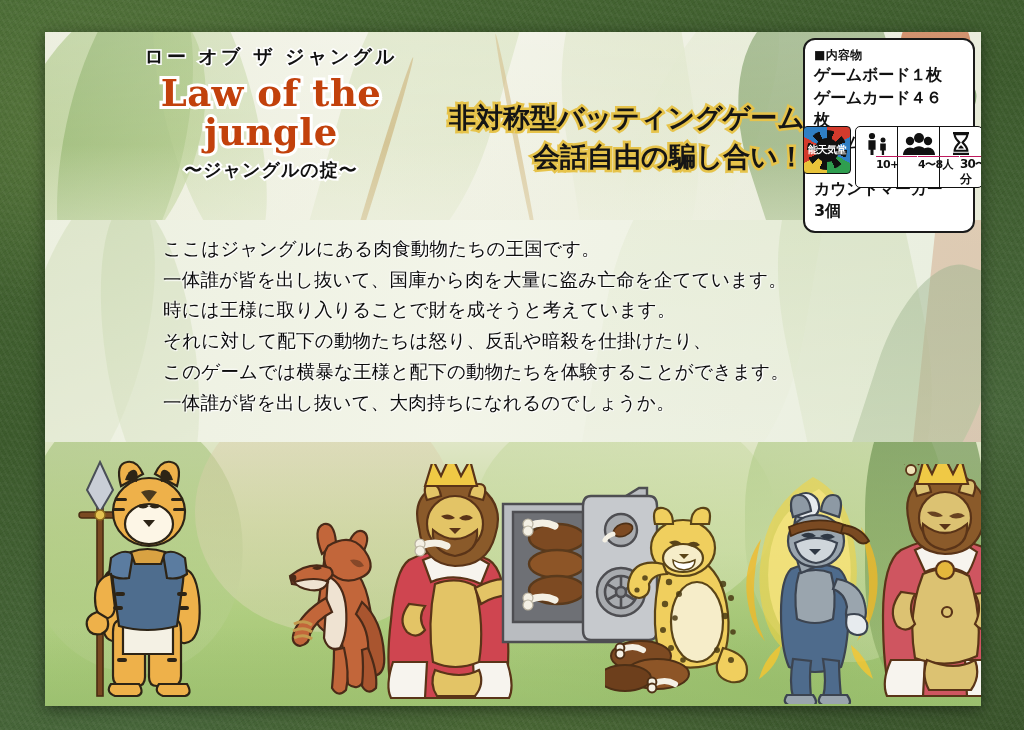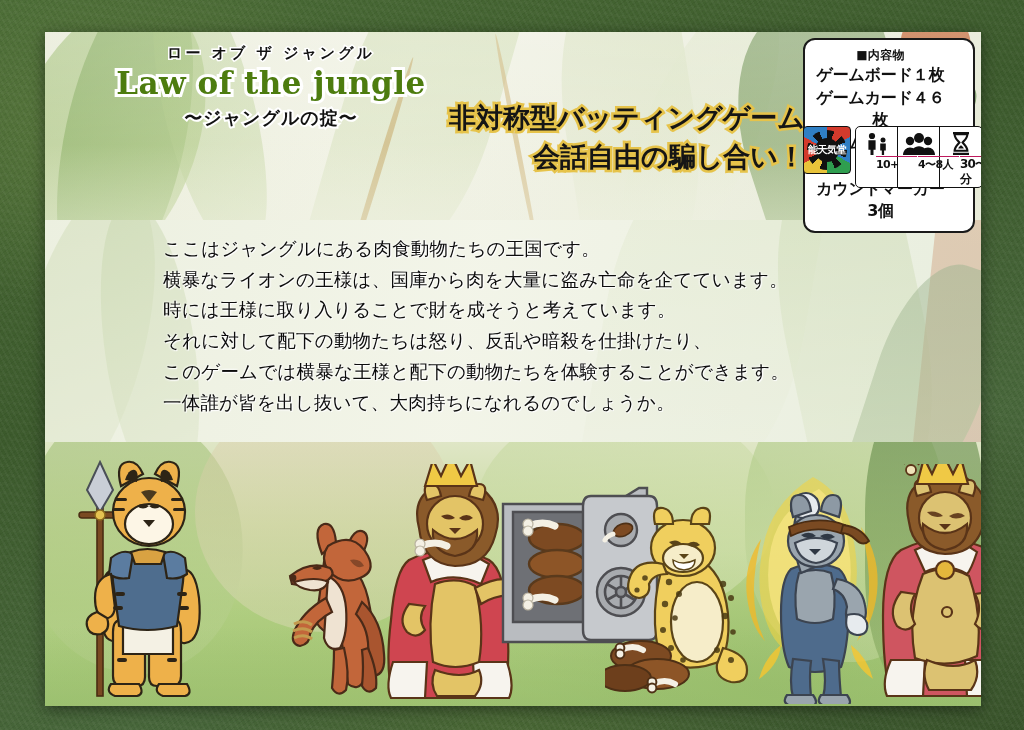--- a/index.html
+++ b/index.html
@@ -68,46 +68,46 @@
     background:
       radial-gradient(ellipse 500px 180px at 30% 100%, #a9c877 0%, transparent 70%),
       radial-gradient(ellipse 480px 200px at 78% 95%, #9cc06e 0%, transparent 72%),
       linear-gradient(180deg, #dfe6c6 0%, #c8da9e 32%, #b2cf83 62%, #a3c777 100%);
   }
   .grass-blob { position:absolute; border-radius:50%; opacity:.5; }
 
   
   #title-group { position:absolute; left:66px; top:12px; width:320px; text-align:center; z-index:6; }
   #furigana {
-    font-size:15px; font-weight:700; letter-spacing:3px; color:#121212;
+    font-size:19px; font-weight:700; letter-spacing:3px; color:#121212;
     -webkit-text-stroke: 3px #fff; paint-order: stroke fill;
     font-family:"DejaVu Sans","Liberation Sans",sans-serif;
   }
   #main-title {
     font-family:"DejaVu Serif","Liberation Serif",serif;
-    font-size:31px; font-weight:700; color:#4d7c0f; letter-spacing:.5px;
+    font-size:37px; font-weight:700; color:#c2410c; letter-spacing:.5px;
     margin-top:4px; line-height:1.05;
     -webkit-text-stroke: 6px #fff; paint-order: stroke fill;
   }
   #subtitle {
     font-size:18px; font-weight:700; color:#111; margin-top:6px; letter-spacing:1px;
     -webkit-text-stroke: 4px #fff; paint-order: stroke fill;
   }
 
   
   #tagline { position:absolute; left:398px; top:66px; width:362px; z-index:6; text-align:right; }
   #tagline div{
     font-size:27px; font-weight:700; color:#151515; line-height:1.45;
     -webkit-text-stroke: 5px #e6c34a; paint-order: stroke fill;
   }
 
   
   #contents-box {
     position:absolute; left:758px; top:6px; width:172px; padding:7px 26px 8px 9px;
-    background:#fff; border:2px solid #1a1a1a; border-radius:12px; z-index:7;text-align:center;
+    background:#fff; border:2px solid #1a1a1a; border-radius:12px; z-index:7;
   }
   #contents-box .ct-head{ font-size:12px; font-weight:700; color:#111; letter-spacing:.3px; }
   #contents-box ul{ list-style:none; }
   #contents-box li{ font-size:16px; font-weight:700; color:#111; line-height:1.42; letter-spacing:-.2px; }
 
   
   #badge-row{ position:absolute; left:758px; top:94px; display:flex; gap:4px; z-index:7; align-items:flex-start; }
   #publisher-logo{
     width:48px; height:48px; border-radius:4px; overflow:hidden; position:relative;
     background: conic-gradient(#d33a2c 0deg 60deg, #2f7fc4 60deg 120deg, #2f9e4f 120deg 180deg,
@@ -240,21 +240,21 @@
       <div class="palm-stripe" style="left:-20px;top:-40px;width:120px;height:320px;background:linear-gradient(150deg,#a9c27f,#d7e0bd);transform:rotate(14deg);opacity:.5;"></div>
       <div class="palm-stripe" style="left:60px;top:-20px;width:90px;height:300px;background:linear-gradient(160deg,#8fb062,#cbd9ab);transform:rotate(-8deg);opacity:.45;"></div>
       <div class="leaf" style="left:560px;top:-80px;width:200px;height:360px;background:linear-gradient(170deg,#cfdcb2,#eef1e3);transform:rotate(10deg);opacity:.6;"></div>
       <div class="leaf" style="left:740px;top:-60px;width:140px;height:340px;background:linear-gradient(190deg,#9ebb72,#dde5c4);transform:rotate(-12deg);opacity:.5;"></div>
       <div class="palm-stripe" style="left:880px;top:-40px;width:70px;height:300px;background:linear-gradient(180deg,#c06330,#a24f28);transform:rotate(6deg);opacity:.55;border-radius:26px;"></div>
       <div class="leaf" style="left:830px;top:40px;width:110px;height:240px;background:linear-gradient(160deg,#3f6a2e,#79a053);transform:rotate(18deg);opacity:.5;"></div>
     </div>
 
     <div id="body-copy">
       <p>ここはジャングルにある肉食動物たちの王国です。</p>
-      <p>横暴なライオンの王様は、国庫から肉を大量に盗み亡命を企てています。</p>
+      <p>一体誰が皆を出し抜いて、国庫から肉を大量に盗み亡命を企てています。</p>
       <p>時には王様に取り入りることで財を成そうと考えています。</p>
       <p>それに対して配下の動物たちは怒り、反乱や暗殺を仕掛けたり、</p>
       <p>このゲームでは横暴な王様と配下の動物たちを体験することができます。</p>
       <p>一体誰が皆を出し抜いて、大肉持ちになれるのでしょうか。</p>
     </div>
   </div>
 
   <div id="art-band">
 
     <div class="grass-blob" style="left:-20px;top:-30px;width:220px;height:260px;background:linear-gradient(160deg,#8fb45f,#c2d79a);transform:rotate(10deg);border-radius:40% 60% 45% 55%;"></div>

